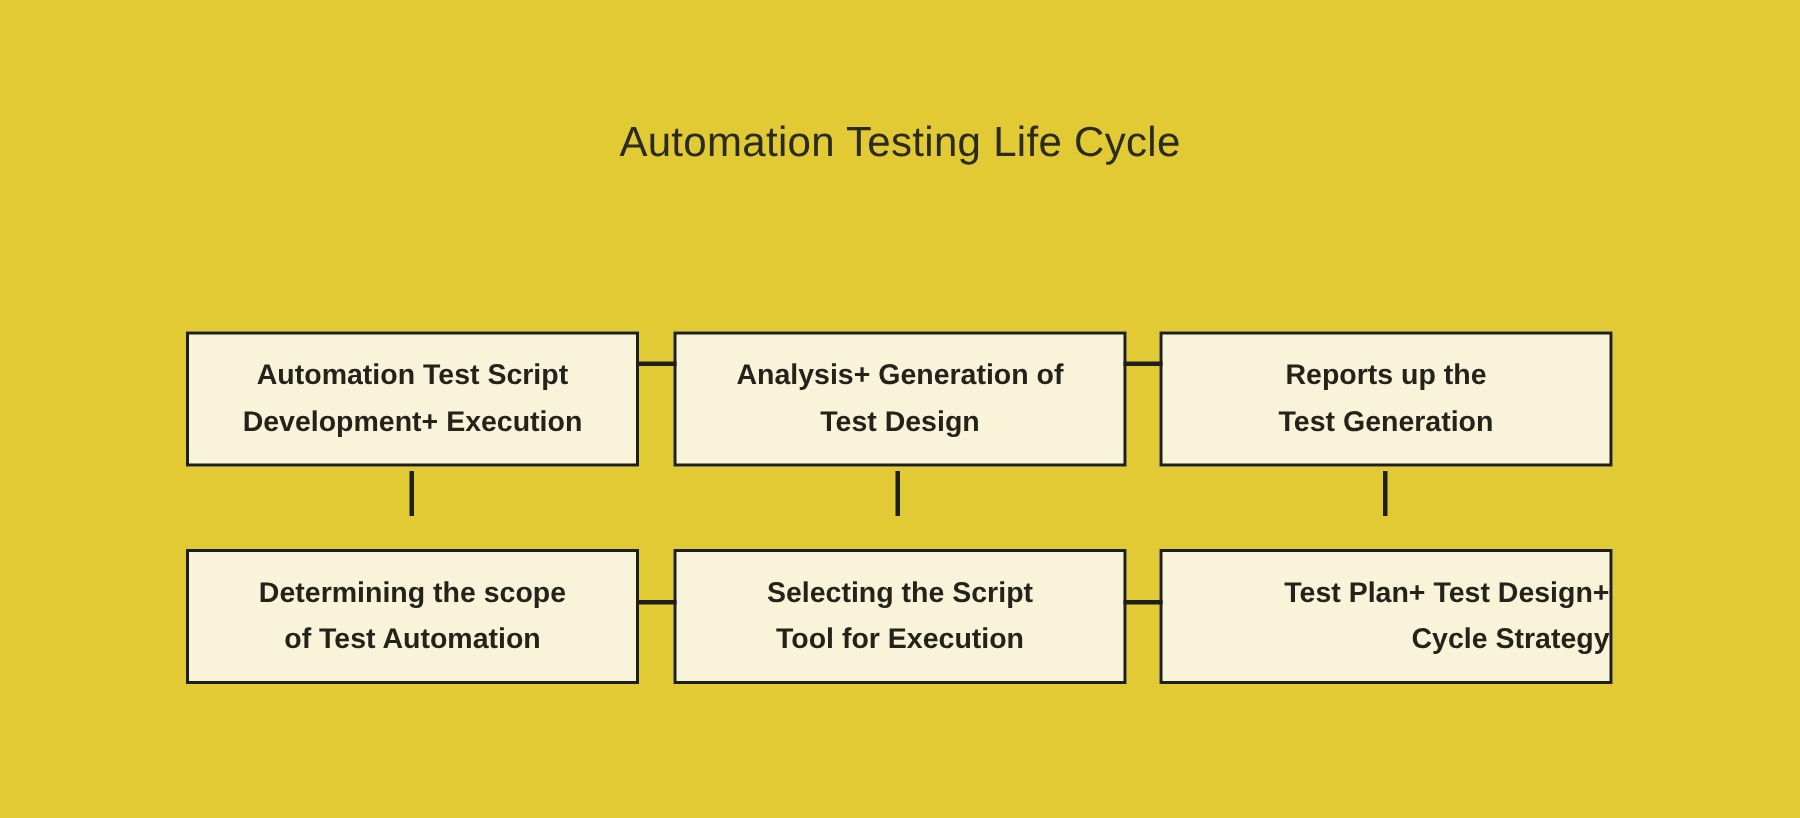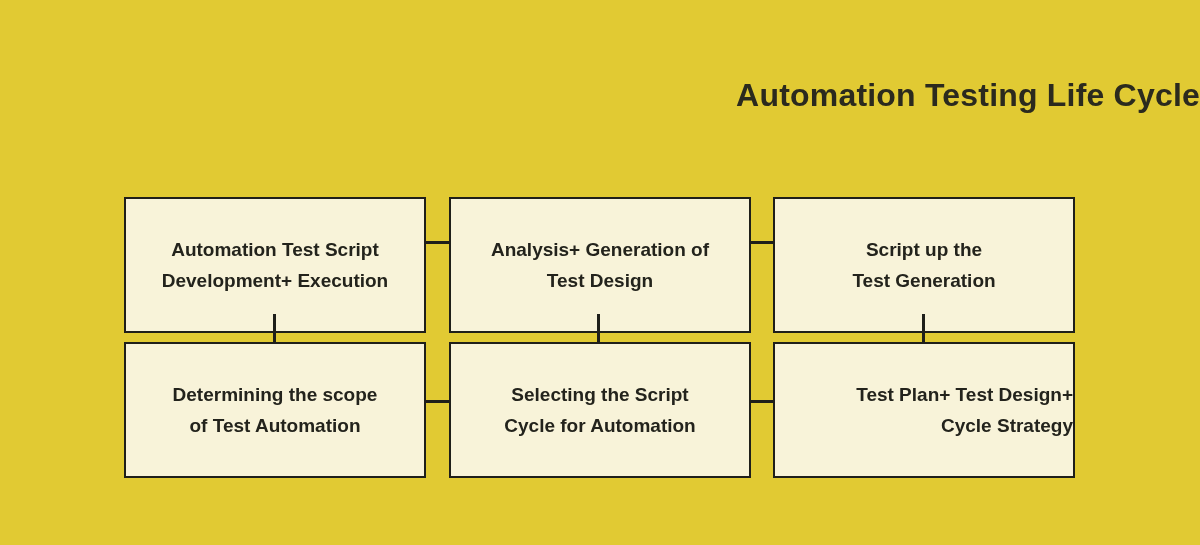--- a/index.html
+++ b/index.html
@@ -20,38 +20,39 @@
     width: 1200px;
     height: 545px;
     background: var(--bg);
     overflow: hidden;
   }
   .title {
     position: absolute;
     top: 76px;
     left: 0;
     width: 100%;
-    text-align: right;
-    font-size: 32px;
+    text-align: center;
+    font-size: 28px;
     line-height: 38px;
-    font-weight: 700;
+    font-weight: 400;
     color: var(--title-text);
     letter-spacing: 0.2px;
   }
   .box {
     position: absolute;
     width: 302px;
-    height: 136px;
+    height: 90px;
     background: var(--box-fill);
     border: 2px solid var(--line);
     display: flex;
     flex-direction: column;
     align-items: center;
     justify-content: center;
     text-align: center;
+    margin-top: 24px;
   }
   .box .line {
     display: block;
     font-size: 19px;
     line-height: 31px;
     font-weight: 700;
     color: var(--text);
     white-space: nowrap;
   }
   .connector {
@@ -77,31 +78,31 @@
 
   <div class="box b1">
     <span class="line">Automation Test Script</span>
     <span class="line">Development+ Execution</span>
   </div>
   <div class="box b2">
     <span class="line">Analysis+ Generation of</span>
     <span class="line">Test Design</span>
   </div>
   <div class="box b3">
-    <span class="line">Script up the</span>
+    <span class="line">Reports up the</span>
     <span class="line">Test Generation</span>
   </div>
 
   <div class="box b4">
     <span class="line">Determining the scope</span>
     <span class="line">of Test Automation</span>
   </div>
   <div class="box b5">
     <span class="line">Selecting the Script</span>
-    <span class="line">Cycle for Automation</span>
+    <span class="line">Tool for Execution</span>
   </div>
   <div class="box b6">
     <span class="line">Test Plan+ Test Design+</span>
     <span class="line">Cycle Strategy</span>
   </div>
 
   <div class="connector h" style="left:424px; top:241px; width:27px;"></div>
   <div class="connector h" style="left:749px; top:241px; width:26px;"></div>
   <div class="connector h" style="left:424px; top:400px; width:27px;"></div>
   <div class="connector h" style="left:749px; top:400px; width:26px;"></div>

